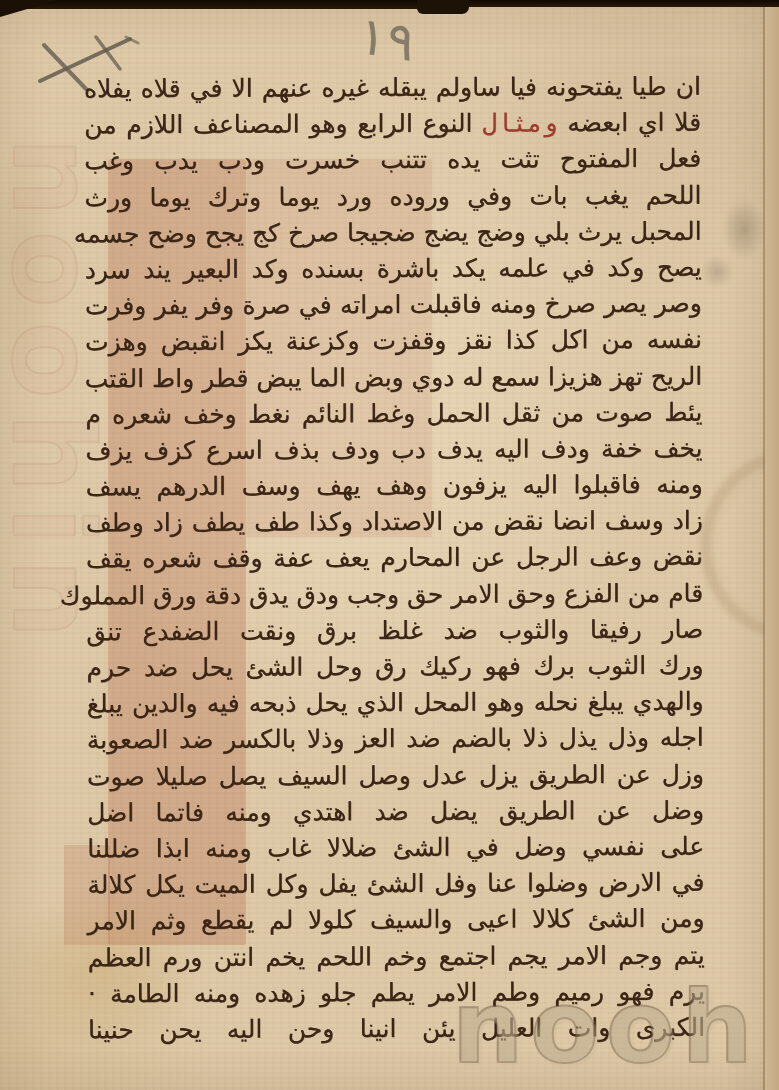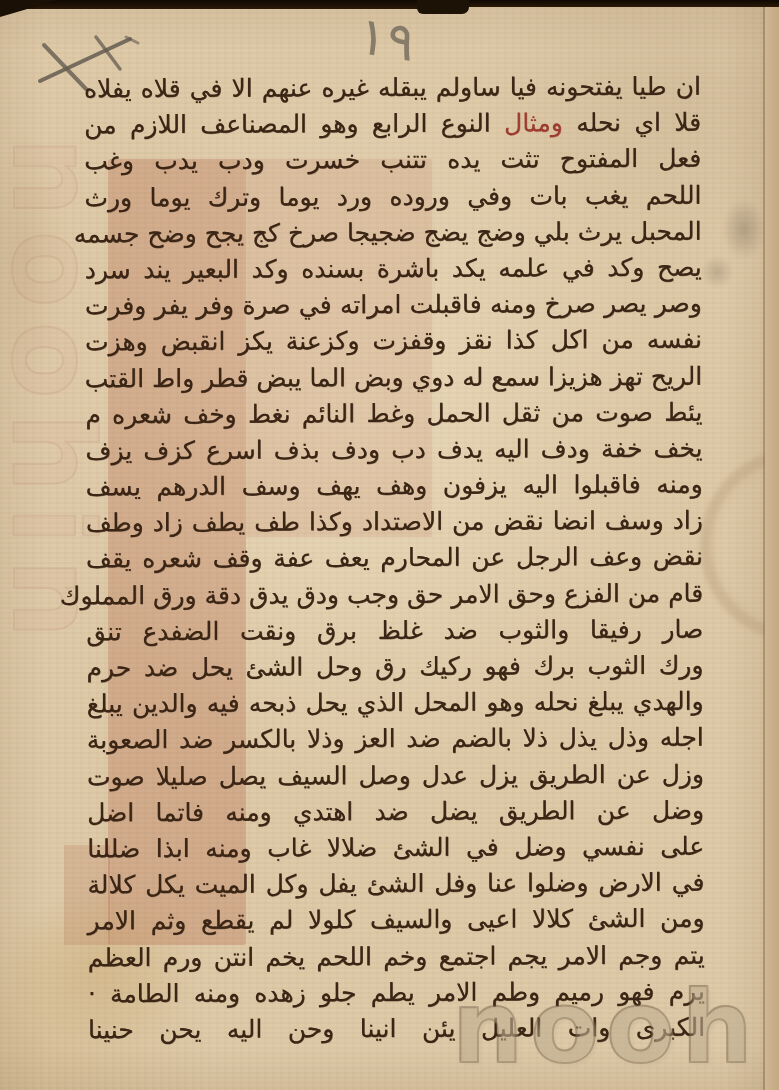--- a/index.html
+++ b/index.html
@@ -76,21 +76,21 @@
     direction:rtl;transform:rotate(-0.25deg);
   }
   .ms-line{
     font-family:"DejaVu Sans",sans-serif;
     font-size:25px;line-height:36.2px;height:36.2px;
     color:#3b2515;
     text-align:justify;text-align-last:justify;
     text-shadow:0.4px 0.4px 0 rgba(59,37,21,0.55), -0.2px 0 0 rgba(59,37,21,0.3);
     white-space:nowrap;overflow:visible;
   }
-  .red-ink{color:#9c3c30;text-shadow:0.4px 0.4px 0 rgba(156,60,48,0.55);}
+  .red-ink{color:#9c3c30;text-shadow:0.4px 0.4px 0 rgba(156,60,48,0.55);font-family:Liberation Mono, monospace;}
 </style>
 </head>
 <body>
 
 <div class="page">
   <div class="paper-grain"></div>
 
   <div class="pink pink-main"></div>
   <div class="pink pink-upper"></div>
   <div class="pink pink-lower"></div>
@@ -106,21 +106,21 @@
   <svg class="pencil-x" width="110" height="72" viewBox="0 0 110 72">
     <path d="M6 56 L96 14" stroke="rgba(100,92,80,0.85)" stroke-width="4" fill="none" stroke-linecap="round"></path>
     <path d="M10 20 L52 64" stroke="rgba(100,92,80,0.80)" stroke-width="4" fill="none" stroke-linecap="round"></path>
     <path d="M62 12 L86 44" stroke="rgba(100,92,80,0.75)" stroke-width="3.5" fill="none" stroke-linecap="round"></path>
     <path d="M92 12 L104 18" stroke="rgba(100,92,80,0.6)" stroke-width="3" fill="none" stroke-linecap="round"></path>
   </svg>
   <div class="folio-number">١٩</div>
 
   <div class="text-block">
       <div class="ms-line"><span>ان طيا يفتحونه فيا ساولم يبقله غيره عنهم الا في قلاه يفلاه</span></div>
-      <div class="ms-line"><span>قلا اي نحله </span><span class="red-ink">ومثال</span><span> النوع الرابع وهو المصناعف اللازم من</span></div>
+      <div class="ms-line"><span>قلا اي ابعضه </span><span class="red-ink">ومثال</span><span> النوع الرابع وهو المصناعف اللازم من</span></div>
       <div class="ms-line"><span>فعل المفتوح تثت يده تتنب خسرت ودب يدب وغب</span></div>
       <div class="ms-line"><span>اللحم يغب بات وفي وروده ورد يوما وترك يوما ورث</span></div>
       <div class="ms-line"><span>المحبل يرث بلي وضج يضج ضجيجا صرخ كج يجح وضح جسمه</span></div>
       <div class="ms-line"><span>يصح وكد في علمه يكد باشرة بسنده وكد البعير يند سرد</span></div>
       <div class="ms-line"><span>وصر يصر صرخ ومنه فاقبلت امراته في صرة وفر يفر وفرت</span></div>
       <div class="ms-line"><span>نفسه من اكل كذا نقز وقفزت وكزعنة يكز انقبض وهزت</span></div>
       <div class="ms-line"><span>الريح تهز هزيزا سمع له دوي وبض الما يبض قطر واط القتب</span></div>
       <div class="ms-line"><span>يئط صوت من ثقل الحمل وغط النائم نغط وخف شعره م</span></div>
       <div class="ms-line"><span>يخف خفة ودف اليه يدف دب ودف بذف اسرع كزف يزف</span></div>
       <div class="ms-line"><span>ومنه فاقبلوا اليه يزفون وهف يهف وسف الدرهم يسف</span></div>

